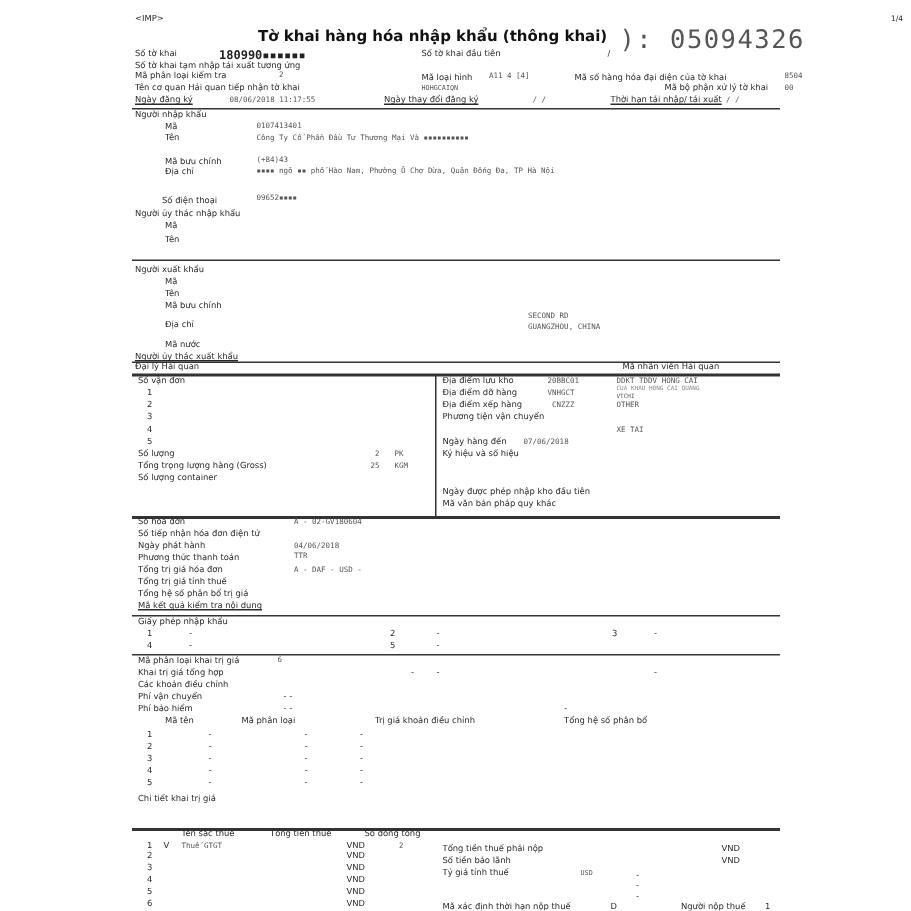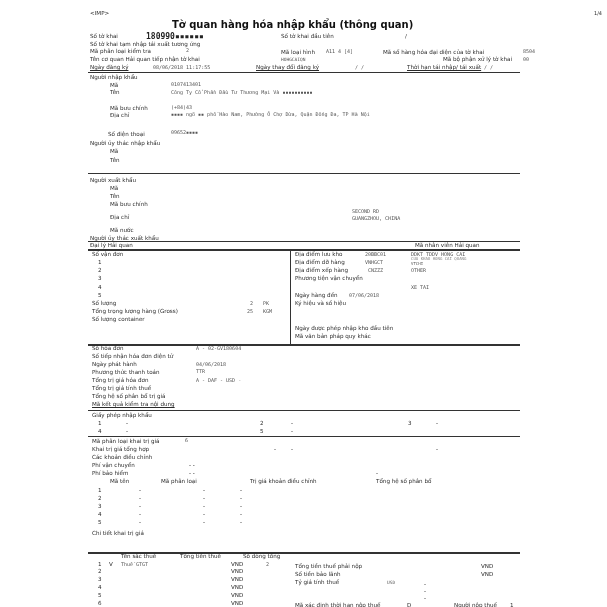--- a/index.html
+++ b/index.html
@@ -15,21 +15,22 @@
   .bignum{position:absolute;left:413px;top:17px;font-family:"DejaVu Sans Mono","Liberation Mono",monospace;font-size:17px;letter-spacing:1px;color:#555;white-space:nowrap;}
   .num13{position:absolute;left:146px;top:32px;font-family:"DejaVu Sans Mono","Liberation Mono",monospace;font-size:8px;font-weight:bold;color:#222;white-space:nowrap;}
 </style>
 </head>
 <body>
 
 <div class="page">
 
   <div class="t" style="left:90px;top:10px;">&lt;IMP&gt;</div>
   <div class="t" style="left:594px;top:10px;font-size:5px;">1/4</div>
-  <div class="title">Tờ quan hàng hóa nhập khẩu (thông quan)</div>
+  <div class="title">Tờ khai hàng hóa nhập khẩu (thông khai)</div>
+  <div class="bignum">): 05094326</div>
 
   <div class="t" style="left:90px;top:33px;">Số tờ khai</div>
   <div class="num13">180990▪▪▪▪▪▪</div>
   <div class="t" style="left:281px;top:33px;">Số tờ khai đầu tiên</div>
   <div class="t" style="left:405px;top:33px;">/</div>
 
   <div class="t" style="left:90px;top:41px;">Số tờ khai tạm nhập tái xuất tương ứng</div>
 
   <div class="t" style="left:90px;top:48px;">Mã phân loại kiểm tra</div>
   <div class="m" style="left:186px;top:47px;">2</div>

